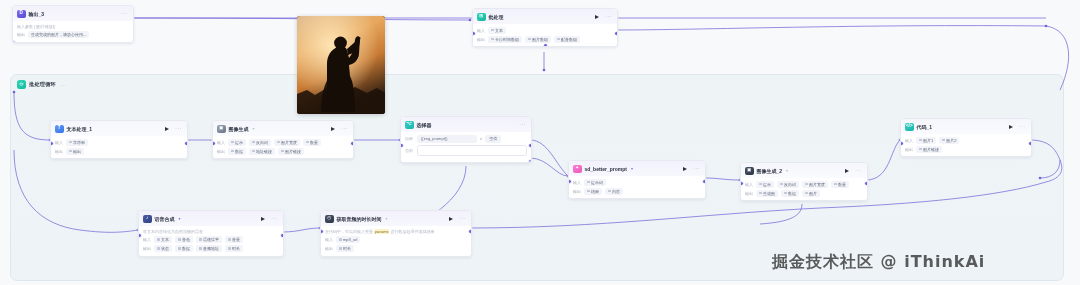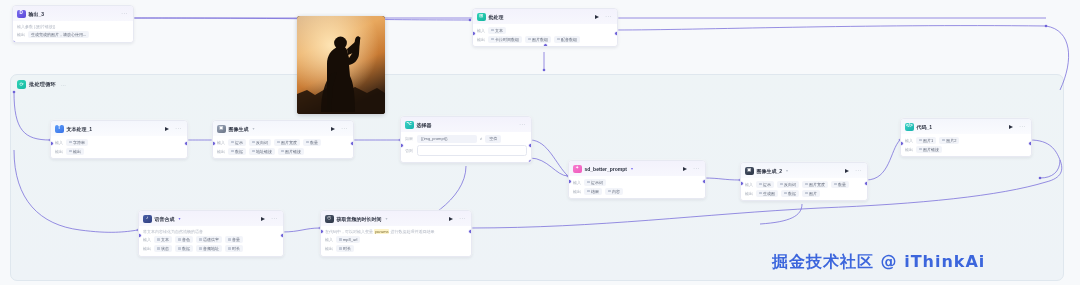--- a/index.html
+++ b/index.html
@@ -114,21 +114,21 @@
   .preview{
     position:absolute;border-radius:3px;overflow:hidden;
     box-shadow:0 1px 4px rgba(30,36,60,.22);
     background:#120d0a;
   }
   .preview svg{display:block;}
 
   
   .watermark{
     position:absolute;font-size:16px;font-weight:bold;
-    color:#1d4ed8;opacity:.85;white-space:nowrap;
+    color:#404040;opacity:.85;white-space:nowrap;
     letter-spacing:1px;
     font-family:"DejaVu Sans",sans-serif;
   }
 </style>
 </head>
 <body>
 
 <div id="canvas">
 
   <div class="group-box" style="left:10px;top:74px;width:1052px;height:205px;"></div>

